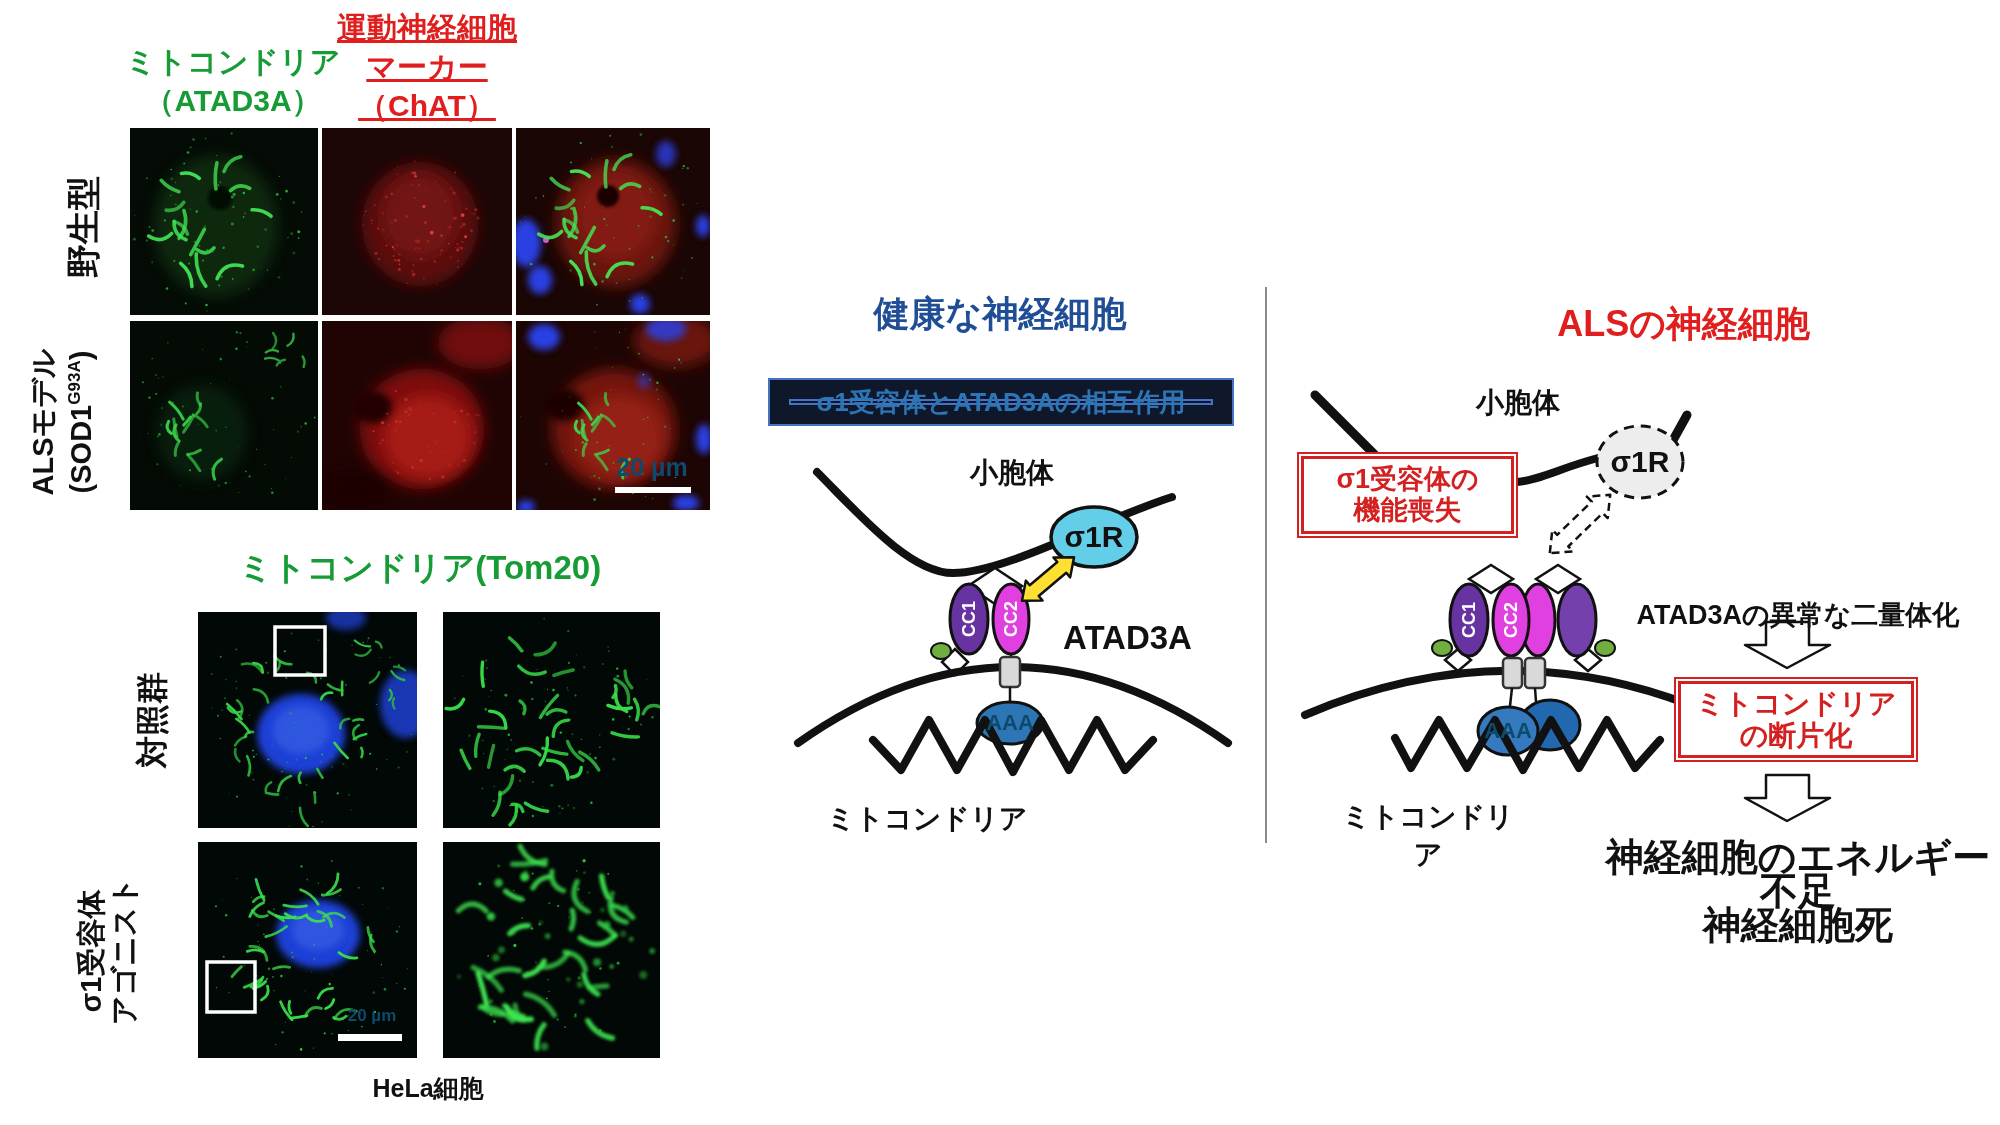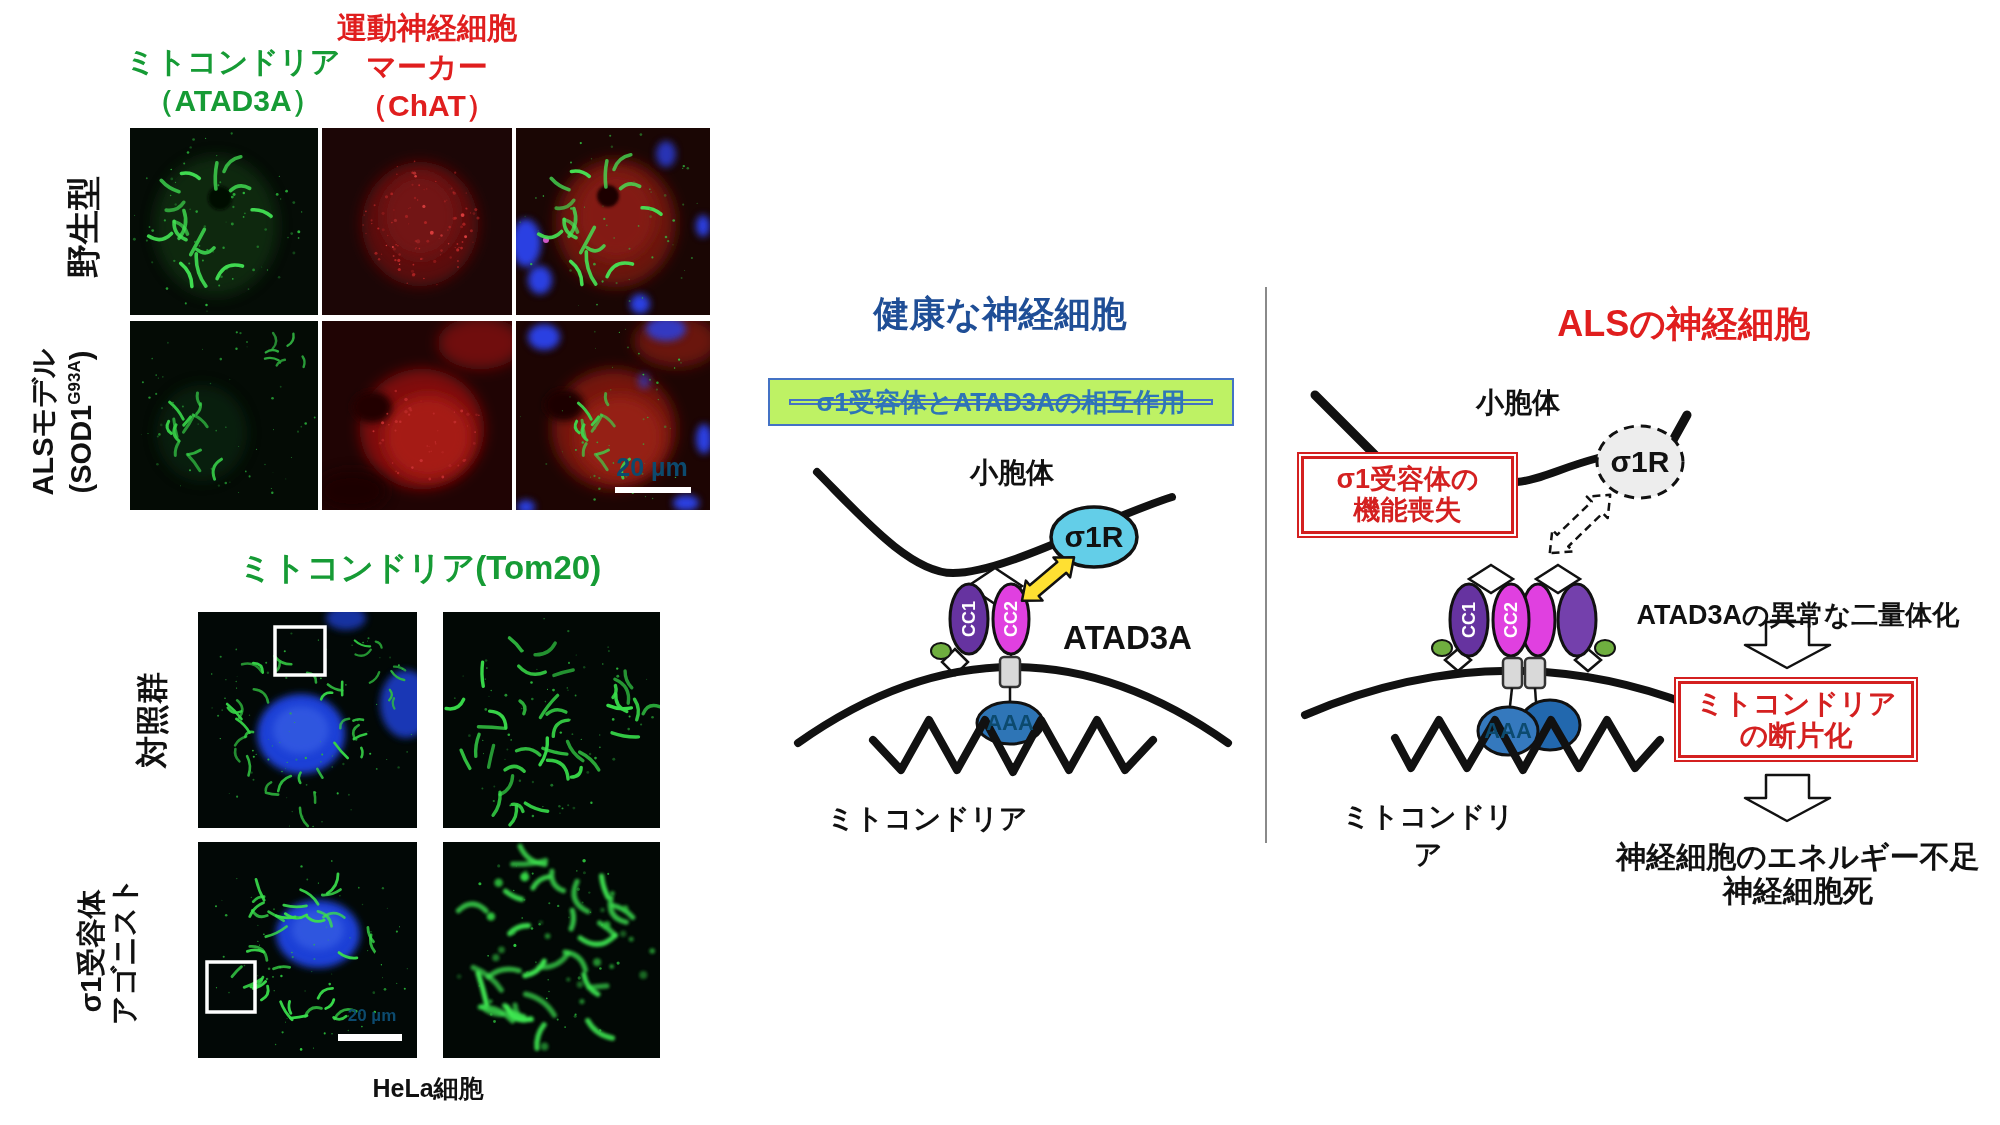--- a/index.html
+++ b/index.html
@@ -9,21 +9,21 @@
   .ctr{display:flex;align-items:center;justify-content:center;text-align:center;}
   .b{font-weight:bold;}
   .vlab{transform:rotate(-90deg);transform-origin:center center;white-space:nowrap;
         display:flex;flex-direction:column;align-items:center;justify-content:center;}
   .green{color:#169B35;}
   .red{color:#E01E1E;}
   .blue{color:#1B7CC8;}
   .dkblue{color:#1F4E96;}
   .boxblue{color:#2E75B6;}
   .redacc{color:#D42020;}
-  .dbox-blue{border:2px solid #4472C4;padding:19px;background:#bef264;box-sizing:border-box;}
+  .dbox-blue{border:2px solid #4472C4;padding:19px;background:#0f172a;box-sizing:border-box;}
   .dbox-blue>div{border:2px solid #4472C4;width:100%;height:100%;box-sizing:border-box;
                  display:flex;align-items:center;justify-content:center;text-align:center;}
   .dbox-red{border:2px solid #D42020;padding:2px;background:#fff;box-sizing:border-box;}
   .dbox-red>div{border:3px solid #D42020;width:100%;height:100%;box-sizing:border-box;
                 display:flex;flex-direction:column;align-items:center;justify-content:center;text-align:center;}
   .wtxt{color:#0c4a6e;}
   .scalebar{background:#fff;}
   .rot-oval-label{transform:rotate(-90deg);transform-origin:center center;color:#fff;
                   font-weight:bold;display:flex;align-items:center;justify-content:center;}
 </style>
@@ -46,21 +46,21 @@
       <filter id="b8" x="-80%" y="-80%" width="260%" height="260%">
           <feGaussianBlur stdDeviation="7"></feGaussianBlur>
         </filter>
     </defs>
   </svg>
 
   <div class="abs b green" style="left:118px;top:42px;width:230px;text-align:center;font-size:30px;line-height:39px;">
     <div>ミトコンドリア</div>
     <div>（ATAD3A）</div>
   </div>
-  <div class="abs b red" style="left:312px;top:8px;width:230px;text-align:center;font-size:30px;line-height:39px;">
+  <div class="abs b red" style="left:312px;top:8px;width:230px;text-align:center;font-size:30px;line-height:39px;text-decoration:underline;">
     <div>運動神経細胞</div>
     <div>マーカー</div>
     <div>（ChAT）</div>
   </div>
 
   <div class="abs vlab b" style="left:4px;top:207px;width:160px;height:40px;font-size:34px;color:#111;">
     <span>野生型</span>
   </div>
   <div class="abs vlab b" style="left:-53px;top:390px;width:230px;height:64px;font-size:29px;line-height:31px;color:#111;">
     <span>ALSモデル</span>
@@ -1146,18 +1146,18 @@
   <div class="abs rot-oval-label" style="left:1476px;top:609px;width:70px;height:22px;font-size:18px;">CC2</div>
   <div class="abs" style="left:1633px;top:597px;width:330px;text-align:center;font-size:27px;color:#111;font-weight:600;">ATAD3Aの異常な二量体化</div>
   <div class="abs ctr b wtxt" style="left:1475px;top:716px;width:66px;height:30px;font-size:22px;">AAA</div>
   <div class="abs" style="left:1328px;top:798px;width:200px;text-align:center;font-size:28px;color:#111;font-weight:600;">ミトコンドリア</div>
   <div class="abs dbox-red" style="left:1674px;top:677px;width:244px;height:85px;">
     <div class="b redacc" style="font-size:28px;line-height:32px;">
       <span>ミトコンドリア</span>
       <span>の断片化</span>
     </div>
   </div>
-  <div class="abs b" style="left:1598px;top:840px;width:400px;text-align:center;font-size:30px;line-height:34px;color:#111;">
+  <div class="abs b" style="left:1598px;top:840px;width:400px;text-align:center;font-size:38px;line-height:34px;color:#111;">
     <div>神経細胞のエネルギー不足</div>
     <div>神経細胞死</div>
   </div>
 
 </div>
 
 </body></html>

